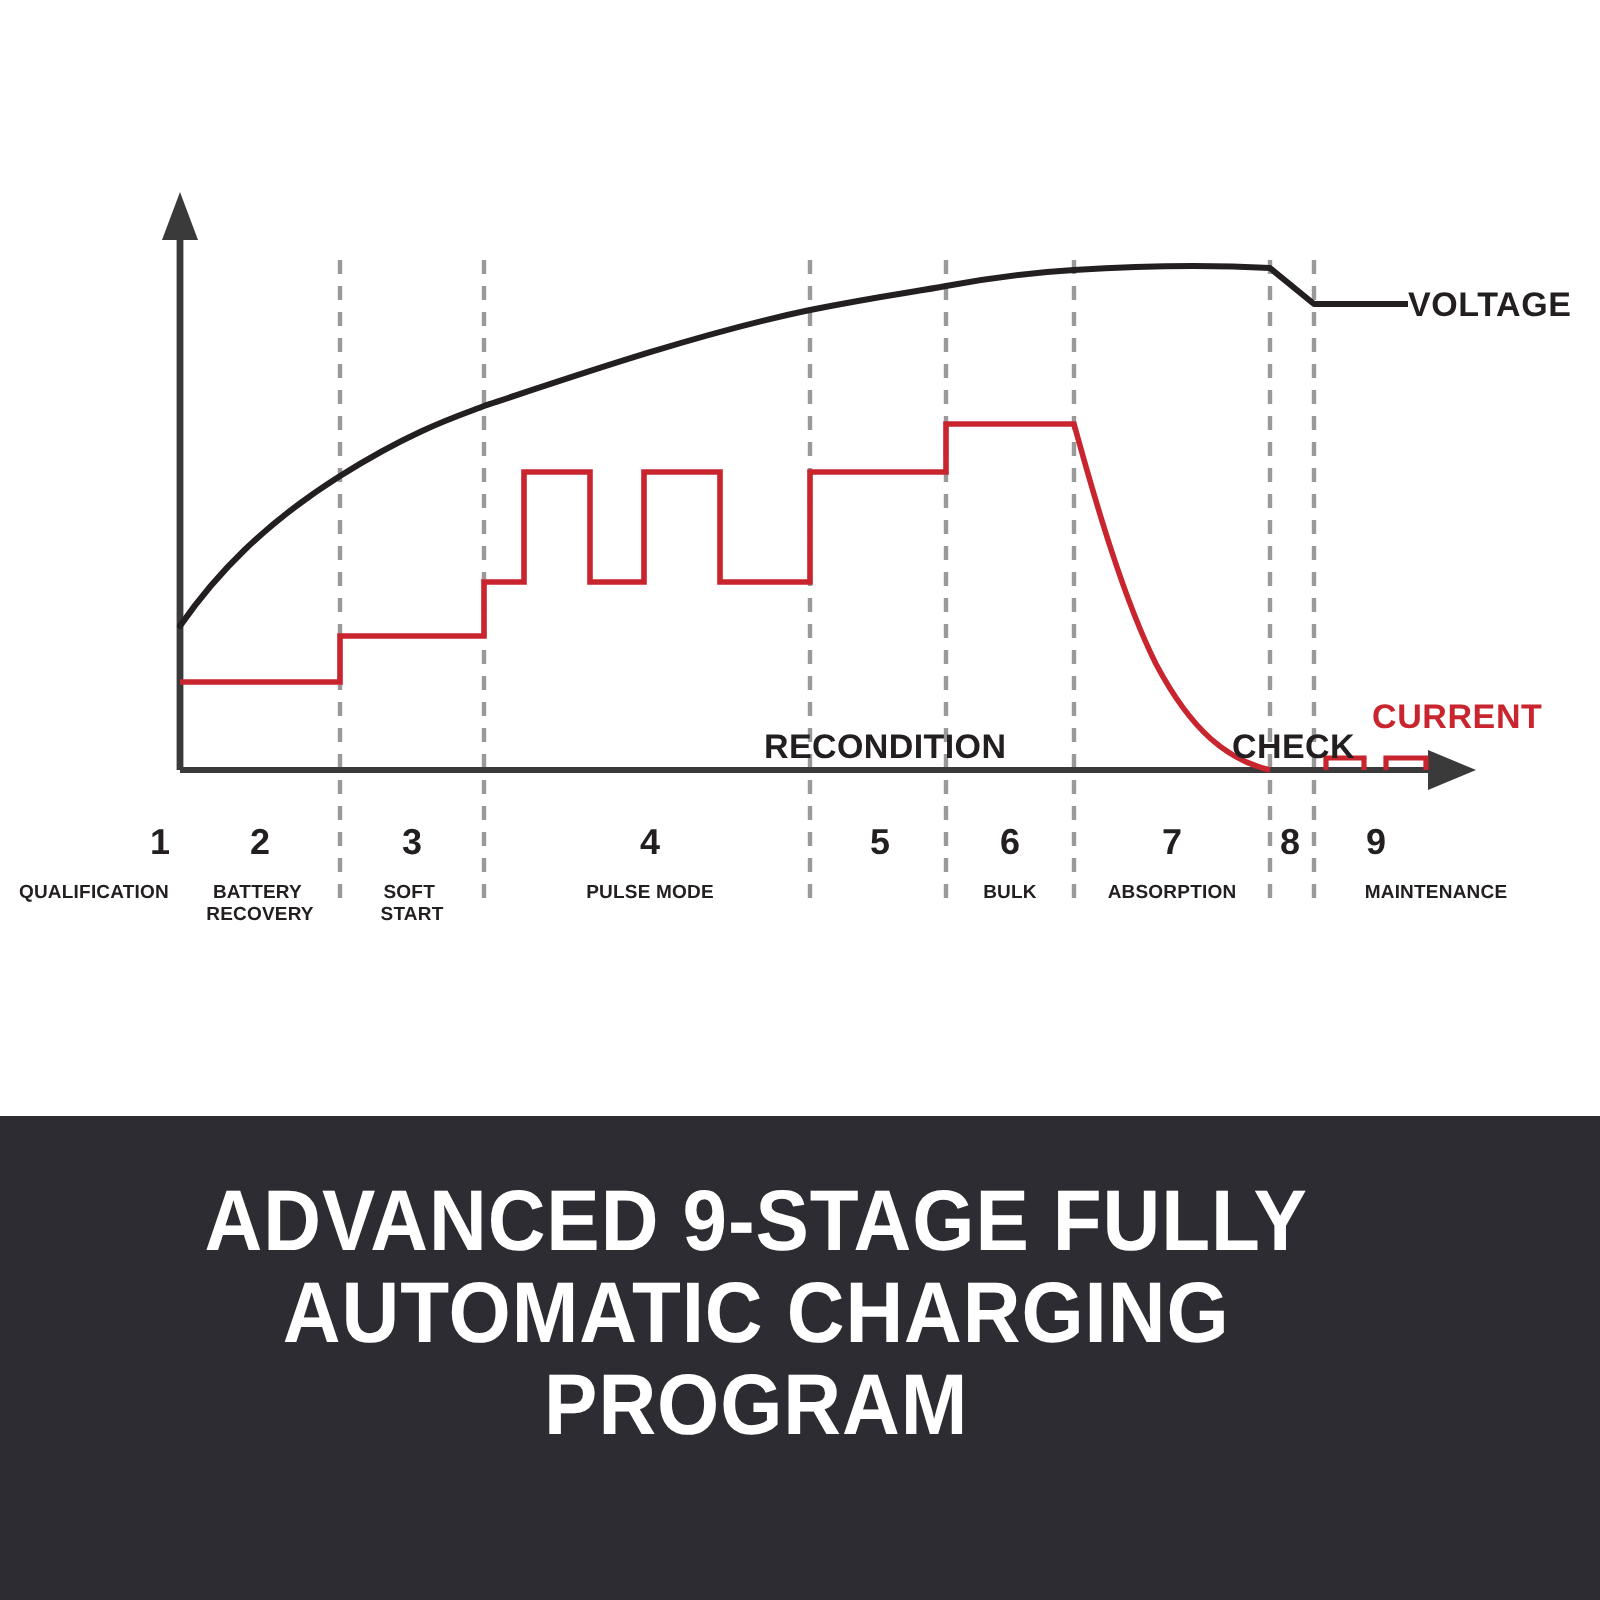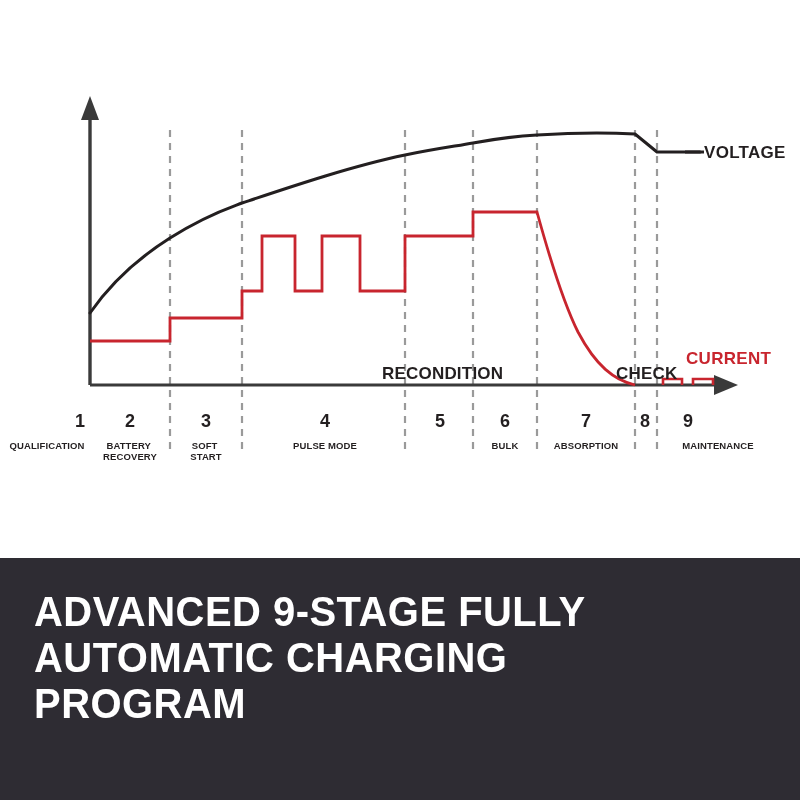--- a/index.html
+++ b/index.html
@@ -200,18 +200,18 @@
         <text class="stage-label" x="440" y="449" text-anchor="middle"></text>
         <text class="stage-label" x="505" y="449" text-anchor="middle">BULK</text>
         <text class="stage-label" x="586" y="449" text-anchor="middle">ABSORPTION</text>
         <text class="stage-label" x="645" y="449" text-anchor="middle"></text>
         <text class="stage-label" x="718" y="449" text-anchor="middle">MAINTENANCE</text>
       </g>
 
     </svg>
   </div>
 
-  <div id="banner" style="background: rgb(46, 44, 51);">
+  <div id="banner" style="background: rgb(46, 44, 51); text-align: center;">
     <div id="banner-title" style="color: rgb(255, 255, 255);">ADVANCED 9-STAGE FULLY
 AUTOMATIC CHARGING PROGRAM</div>
   </div>
 
 </div>
 
 </body></html>

